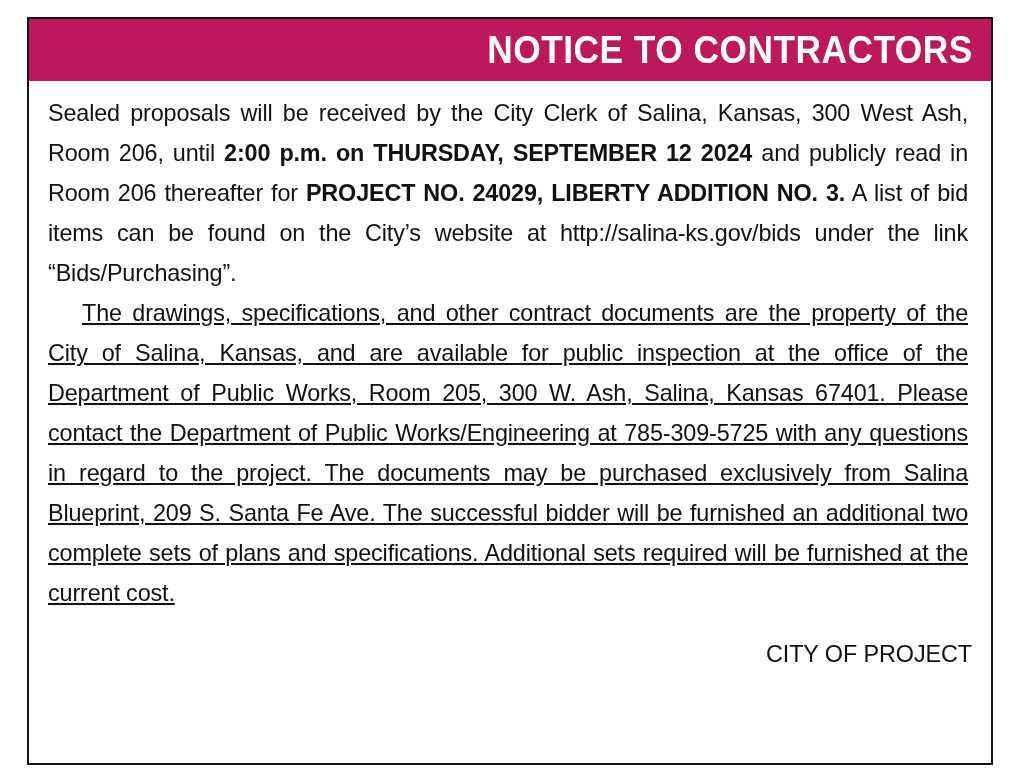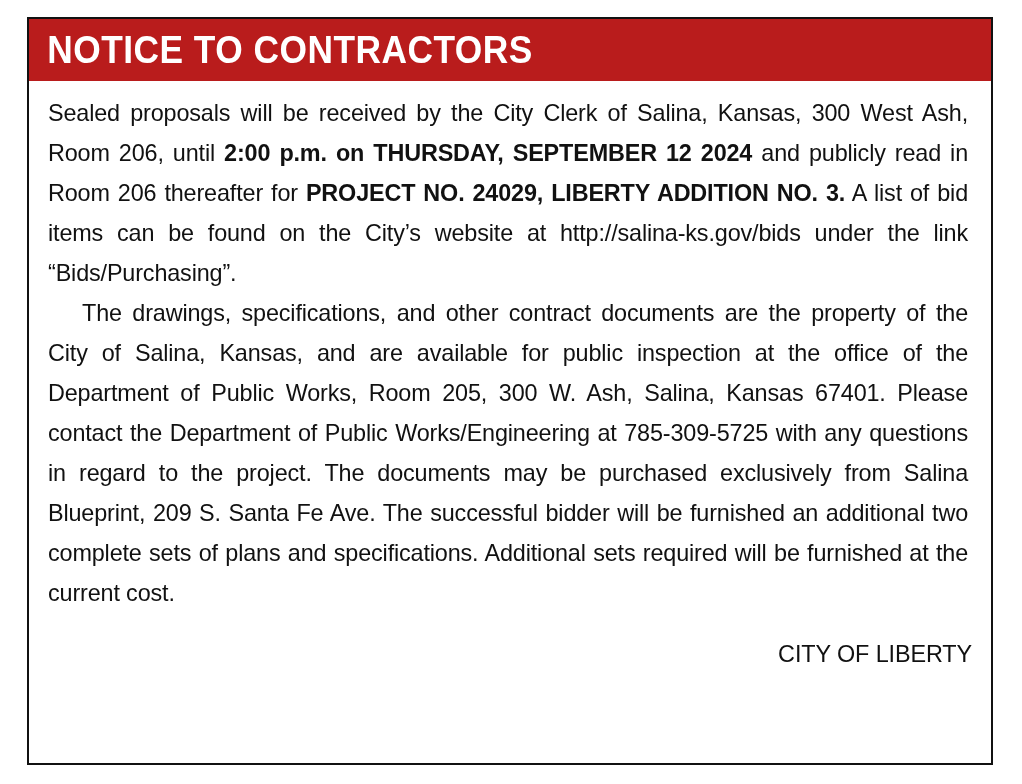--- a/index.html
+++ b/index.html
@@ -18,26 +18,26 @@
     left: 27px;
     top: 17px;
     width: 966px;
     height: 748px;
     border: 2px solid #111111;
     box-sizing: border-box;
     background: #ffffff;
     overflow: hidden;
   }
   .header-bar {
-    background: #b91c1c;
+    background: #be185d;
     color: #ffffff;
     height: 62px;
     display: flex;
     align-items: center;
-    justify-content: flex-start;
+    justify-content: flex-end;
   }
   .header-title {
     font-size: 38px;
     font-weight: bold;
     letter-spacing: 0.5px;
     text-transform: uppercase;
     font-family: "Liberation Sans", sans-serif;
     transform: scaleX(0.93);
   }
   .body-area {
@@ -46,20 +46,21 @@
   p.para {
     margin: 0 4px 0 0;
     font-size: 23.4px;
     line-height: 40px;
     text-align: justify;
     text-justify: inter-word;
     letter-spacing: -0.15px;
   }
   p.indent {
     text-indent: 34px;
+    text-decoration: underline;
   }
   p.para b {
     font-weight: bold;
   }
   .signature {
     margin-top: 22px;
     text-align: right;
     font-size: 23.4px;
     line-height: 38px;
     letter-spacing: -0.1px;
@@ -75,17 +76,17 @@
 
   <div class="header-bar">
     <div class="header-title">NOTICE TO CONTRACTORS</div>
   </div>
 
   <div class="body-area">
     <p class="para"><span>Sealed proposals will be received by the City Clerk of Salina, Kansas, 300 West Ash, Room 206, until </span><b>2:00 p.m. on THURSDAY, SEPTEMBER 12 2024</b><span> and publicly read in Room 206 thereafter for </span><b>PROJECT NO. 24029, LIBERTY ADDITION NO. 3.</b><span> A list of bid items can be found on the City’s website at http://salina-ks.gov/bids under the link “Bids/Purchasing”.</span></p>
     <p class="para indent"><span>The drawings, specifications, and other contract documents are the property of the City of Salina, Kansas, and are available for public inspection at the office of the Department of Public Works, Room 205, 300 W. Ash, Salina, Kansas 67401. Please contact the Department of Public Works/Engineering at 785-309-5725 with any questions in regard to the project. The documents may be purchased exclusively from Salina Blueprint, 209 S. Santa Fe Ave. The successful bidder will be furnished an additional two complete sets of plans and specifications. Additional sets required will be furnished at the current cost.</span></p>
 
     <div class="signature">
-      <span class="sig-line">CITY OF LIBERTY</span>
+      <span class="sig-line">CITY OF PROJECT</span>
     </div>
   </div>
 
 </div>
 
 </body></html>

